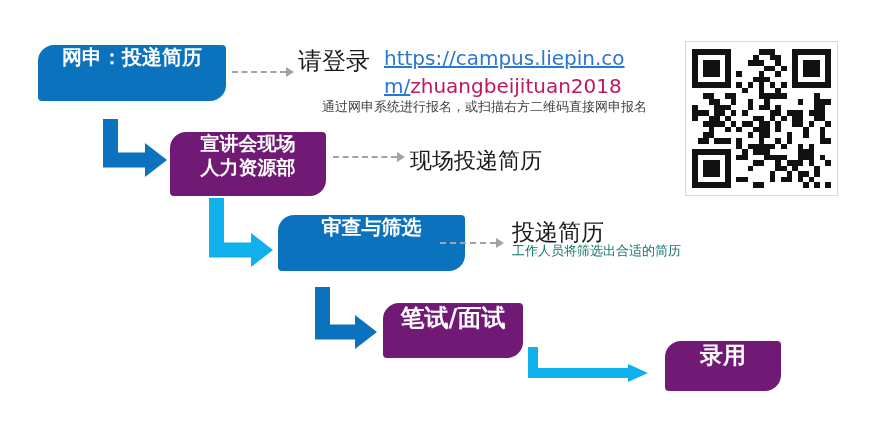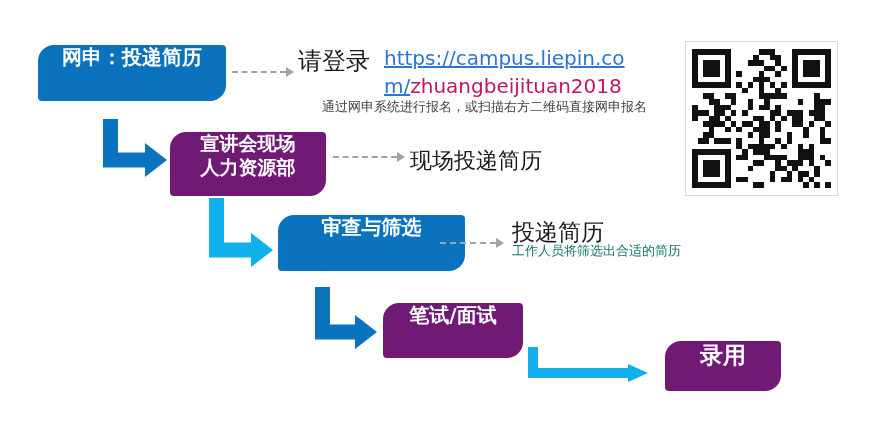--- a/index.html
+++ b/index.html
@@ -17,21 +17,21 @@
     text-align:center;
     color:#ffffff;font-weight:bold;
     border-radius:16px 4px 16px 4px;
     line-height:1.25;
   }
   .box.dark{background:#0b72bd;}
   .box.light{background:#701a75;}
   #box1{left:38px;top:45px;width:188px;height:56px;font-size:20px;}
   #box2{left:170px;top:132px;width:156px;height:64px;font-size:19px;}
   #box3{left:278px;top:215px;width:187px;height:56px;font-size:20px;}
-  #box4{left:383px;top:303px;width:140px;height:55px;font-size:20px;}
+  #box4{left:383px;top:303px;width:140px;height:55px;font-size:24px;}
   #box5{left:665px;top:341px;width:116px;height:50px;font-size:23px;}
   
   .elbow{position:absolute;}
   
   .dash{
     position:absolute;height:0;
     border-top:2px dashed #a3a3a3;
   }
   .dash::after{
     content:"";position:absolute;right:-8px;top:-6px;

